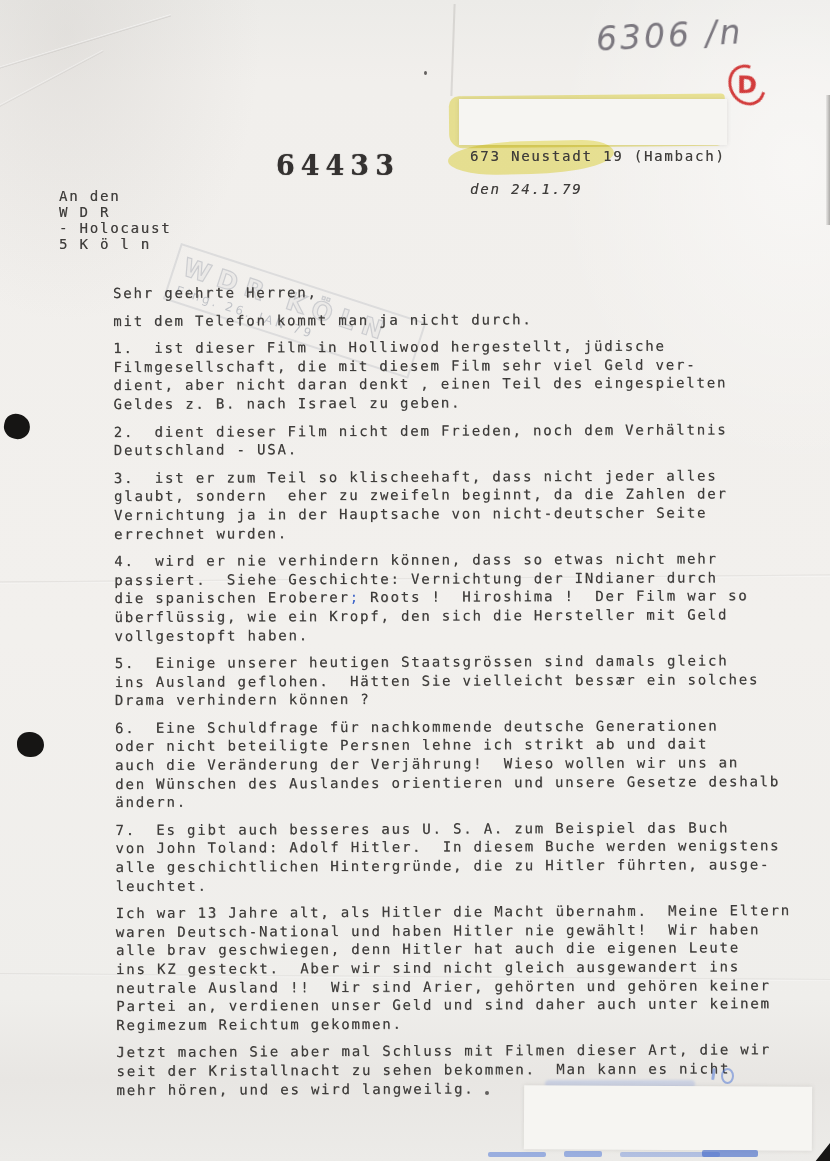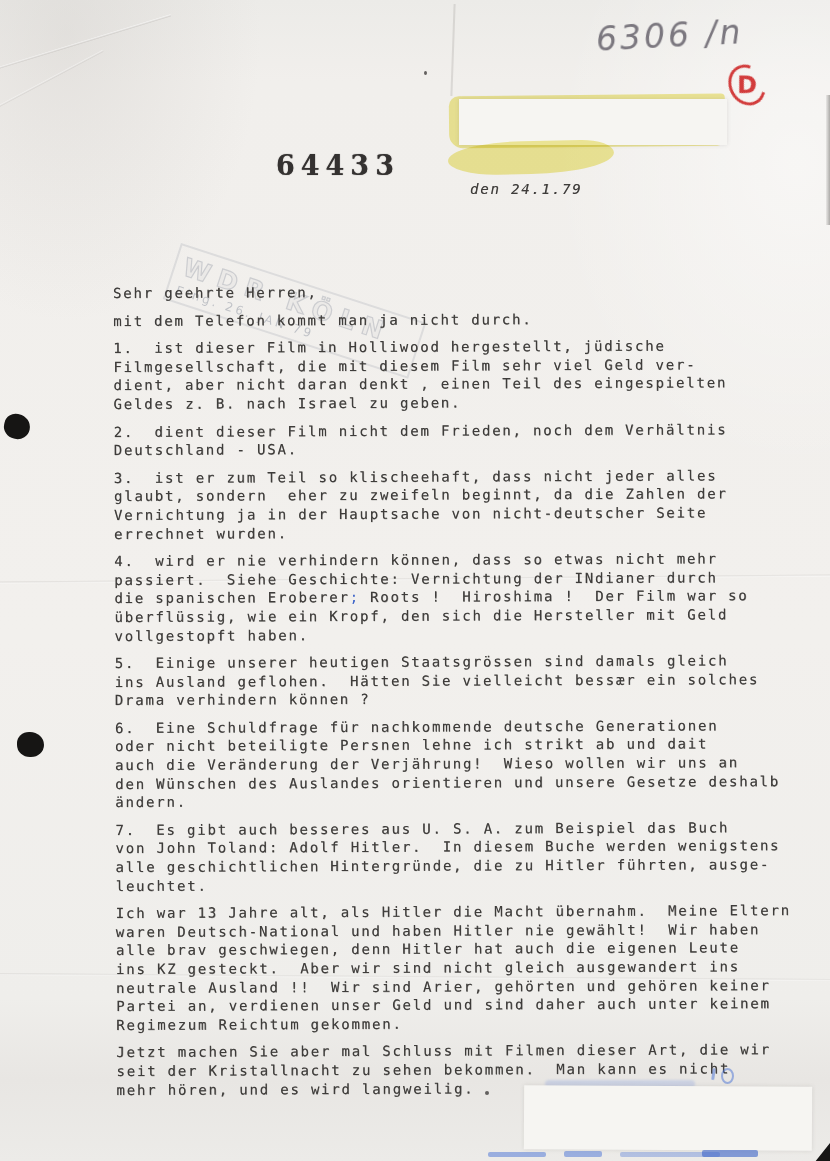--- a/index.html
+++ b/index.html
@@ -87,22 +87,29 @@
   </div>
 
   <div class="abs stamp-number" style="left:276px;top:102px;margin-top:48px;">64433</div>
 
   <div class="abs hl" style="left:449px;top:95px;width:276px;height:52px;transform:rotate(-.6deg);
               border-radius:10px 4px 8px 14px;"></div>
   <div class="abs redaction" style="left:459px;top:99px;width:268px;height:46px;"></div>
 
   <div class="abs hl" style="left:448px;top:141px;width:166px;height:33px;transform:rotate(-1.2deg);
               border-radius:45% 20% 50% 30% / 55% 40% 60% 45%;"></div>
+  <div class="abs ink tline" style="left:470px;top:147px;">673 Neustadt 19 (Hambach)</div>
   <div class="abs ink tline" style="left:470px;top:180px;font-style:italic;">den 24.1.79</div>
 
+  <div class="abs recipient" style="left:59px;top:188px;">
+    <div class="ink tline">An den</div>
+    <div class="ink tline">W D R</div>
+    <div class="ink tline">- Holocaust</div>
+    <div class="ink tline">5 K ö l n</div>
+  </div>
 
   <div class="abs wdr-stamp">
     <div class="big">WDR KÖLN</div>
     <div class="small">Eing. 26. JAN 79</div>
   </div>
 
   <div class="abs hole" style="left:4px;top:414px;width:26px;height:25px;transform:rotate(12deg);"></div>
   <div class="abs hole" style="left:17px;top:732px;width:27px;height:25px;"></div>
 
   <div class="abs speck" style="left:424px;top:71px;width:3px;height:4px;"></div>

